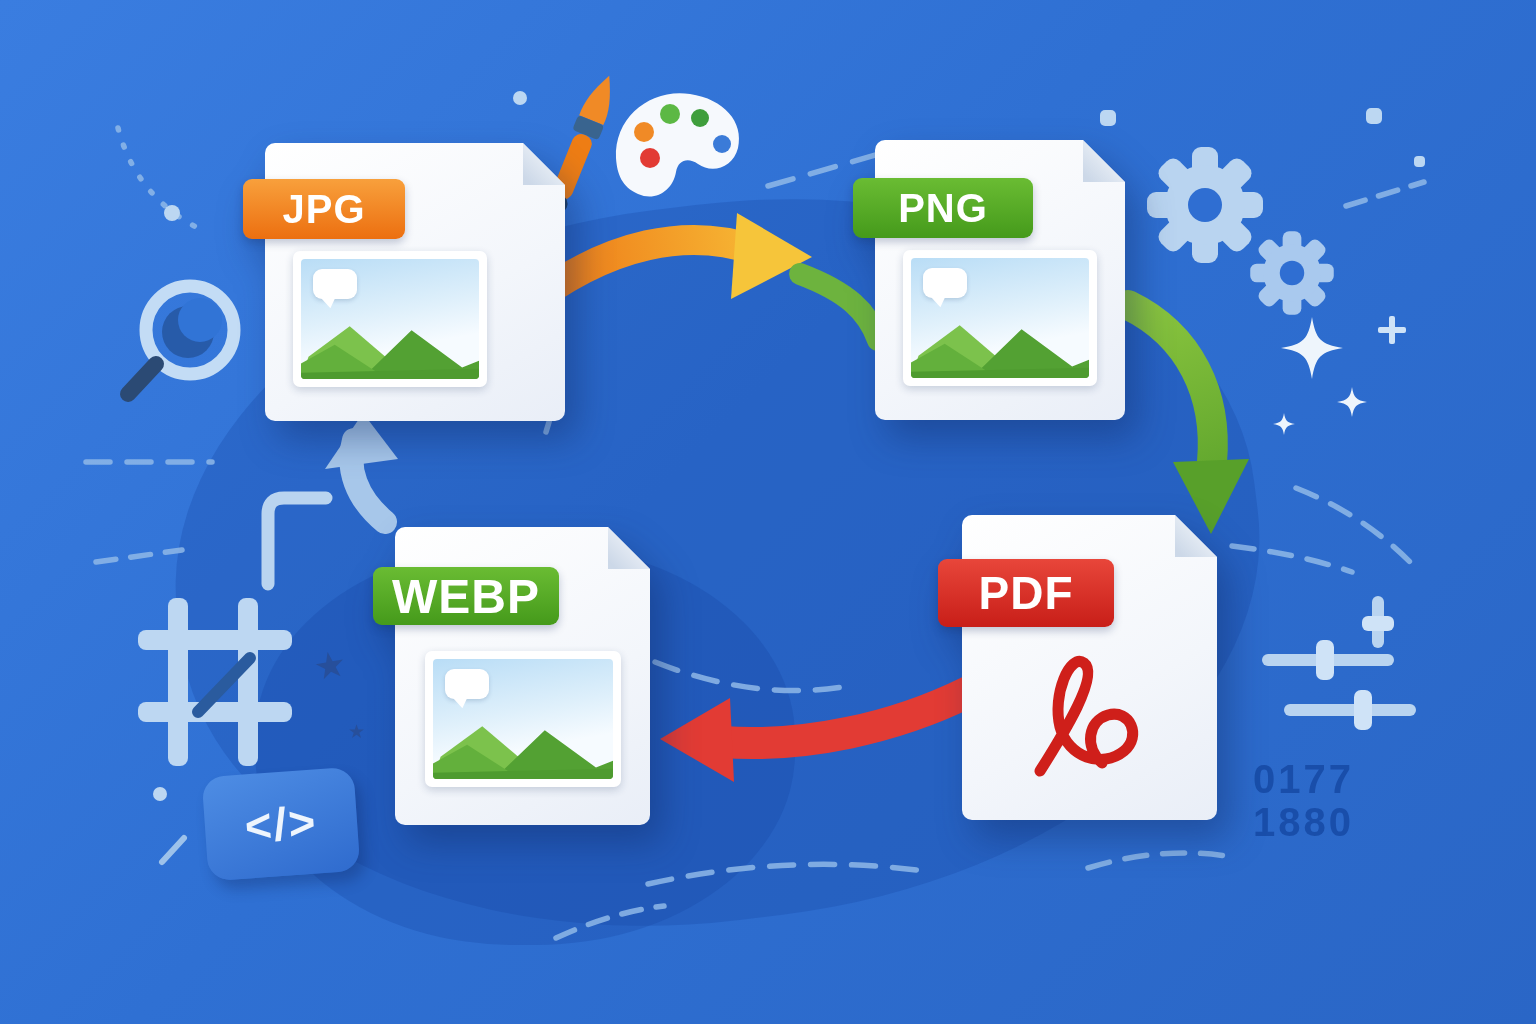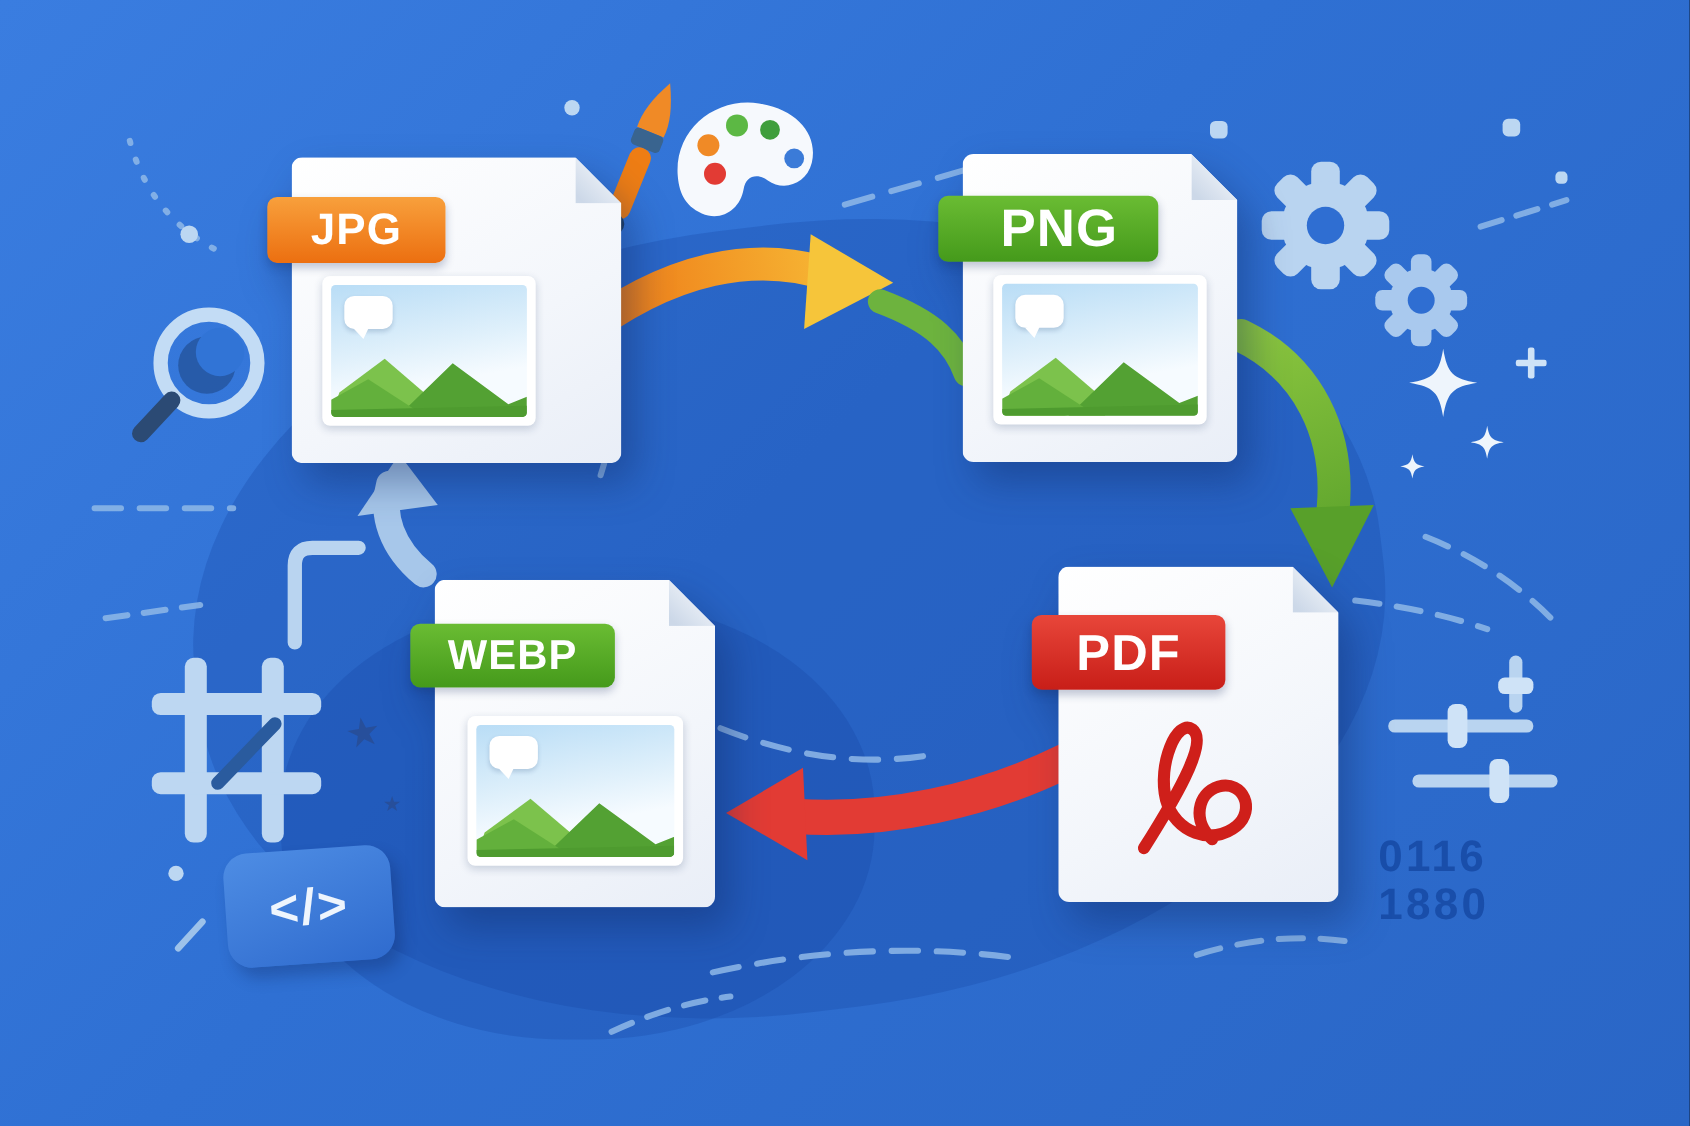--- a/index.html
+++ b/index.html
@@ -232,21 +232,21 @@
             <path d="M0 130 L8 96 L52 50 L100 108 L100 130 Z" fill="#7cc24c"></path>
             <path d="M64 130 L118 56 L172 112 L190 102 L190 130 Z" fill="#53a133"></path>
             <path d="M0 130 L0 106 L36 78 L82 120 L60 130 Z" fill="#63b03c"></path>
             <path d="M0 130 L190 130 L190 114 L0 120 Z" fill="#4e9b2f"></path>
           </svg>
           <div class="bubble"></div>
           <div class="bubble-tail"></div>
         </div>
       </div>
     </div>
-    <div class="badge green" style="left:-22px;top:38px;width:180px;height:60px;font-size:48px;padding-left:20px;">
+    <div class="badge green" style="left:-22px;top:38px;width:180px;height:60px;font-size:40px;">
       <span>PNG</span>
     </div>
   </div>
 
   <div class="card-wrap" style="left:962px;top:515px;width:255px;height:305px;">
     <div class="card-body">
       <div class="fold"></div>
       <svg style="position:absolute;left:40px;top:128px;" width="175" height="150" viewBox="0 0 175 150">
         <path d="M 38 128 C 62 90 98 32 82 20 C 68 10 50 52 58 84 C 66 114 100 126 122 108 C 140 93 128 66 106 72 C 86 78 82 104 100 120" fill="none" stroke="#cf1f1a" stroke-width="11" stroke-linecap="round"></path>
       </svg>
@@ -265,30 +265,30 @@
             <path d="M0 130 L8 96 L52 50 L100 108 L100 130 Z" fill="#7cc24c"></path>
             <path d="M64 130 L118 56 L172 112 L190 102 L190 130 Z" fill="#53a133"></path>
             <path d="M0 130 L0 106 L36 78 L82 120 L60 130 Z" fill="#63b03c"></path>
             <path d="M0 130 L190 130 L190 114 L0 120 Z" fill="#4e9b2f"></path>
           </svg>
           <div class="bubble"></div>
           <div class="bubble-tail"></div>
         </div>
       </div>
     </div>
-    <div class="badge green" style="left:-22px;top:40px;width:186px;height:58px;font-size:38px;">
+    <div class="badge green" style="left:-22px;top:40px;width:186px;height:58px;font-size:48px;">
       <span>WEBP</span>
     </div>
   </div>
 
   <div class="code-chip">
     <span>&lt;/&gt;</span>
   </div>
 
   <span class="star" style="left:314px;top:648px;font-size:36px;transform:rotate(-10deg);">★</span>
   <span class="star" style="left:348px;top:722px;font-size:19px;">★</span>
 
   <div class="binary">
-    <div>0116</div>
+    <div>0177</div>
     <div>1880</div>
   </div>
 
 </div>
 
 </body></html>

